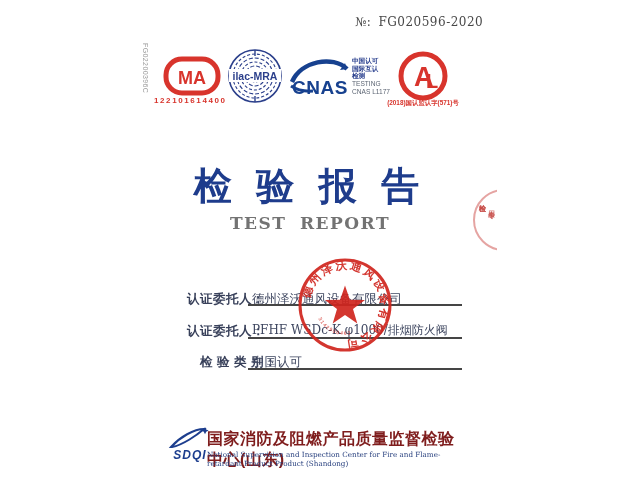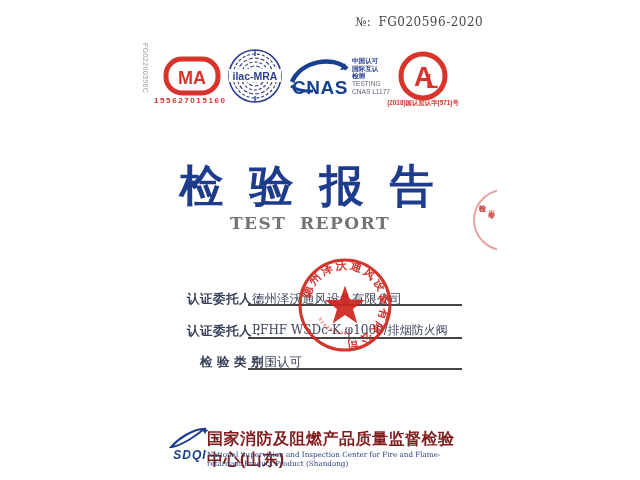--- a/index.html
+++ b/index.html
@@ -17,21 +17,21 @@
              font-size:7px;color:#9b9b9b;letter-spacing:0.4px;}
 
   
   .cma-num{left:154px;top:96px;width:68px;text-align:center;font-size:8px;font-weight:bold;
            color:#d8342c;letter-spacing:1.6px;}
   .accred{left:352px;top:57px;width:50px;font-size:6.6px;line-height:7.7px;color:#2b418f;font-weight:bold;}
   .accred div:nth-child(4),.accred div:nth-child(5){color:#5c6573;font-weight:normal;}
   .cal-caption{left:385px;top:99px;width:76px;text-align:center;font-size:6.4px;color:#d8342c;font-weight:bold;}
 
   
-  .title-cn{left:130px;top:166px;width:360px;text-align:center;font-size:44px;font-weight:bold;
+  .title-cn{left:130px;top:166px;width:360px;text-align:center;font-size:38px;font-weight:bold;
             color:#1e3c8c;letter-spacing:7px;line-height:40px;}
   .title-en{left:130px;top:213px;width:360px;text-align:center;
             font-family:"DejaVu Serif","Liberation Serif",serif;font-size:17px;font-weight:bold;
             color:#737373;letter-spacing:1.5px;word-spacing:6px;}
 
   
   .field-label{font-size:12.5px;color:#38405a;font-weight:bold;letter-spacing:0.5px;}
   .field-value{font-size:12.5px;color:#3f4760;}
   .field-value.serif{font-family:"DejaVu Serif","Liberation Serif",serif;font-size:12px;}
   .rule{height:1.5px;background:#454545;}
@@ -61,21 +61,21 @@
   <div class="abs serial">
     <span>№:</span><span class="num">FG020596-2020</span>
   </div>
 
   <div class="abs edge-code">FG02200396C</div>
 
   <svg class="abs" style="left:163px;top:56px;" width="58" height="40" viewBox="0 0 58 40">
     <rect x="3" y="3" width="52" height="34" rx="16" fill="none" stroke="#d8342c" stroke-width="5"></rect>
     <text x="29" y="28" text-anchor="middle" font-size="18" font-weight="bold" fill="#d8342c">MA</text>
   </svg>
-  <div class="abs cma-num">155627015160</div>
+  <div class="abs cma-num">122101614400</div>
 
   <svg class="abs" style="left:227px;top:48px;" width="56" height="56" viewBox="0 0 56 56">
     <circle cx="28" cy="28" r="26" fill="none" stroke="#2b3f8b" stroke-width="1.6"></circle>
     <circle cx="28" cy="28" r="22" fill="none" stroke="#2b3f8b" stroke-width="1.1" stroke-dasharray="3 2"></circle>
     <circle cx="28" cy="28" r="18" fill="none" stroke="#2b3f8b" stroke-width="1.1" stroke-dasharray="4 2"></circle>
     <circle cx="28" cy="28" r="14" fill="none" stroke="#2b3f8b" stroke-width="1.1" stroke-dasharray="3 2"></circle>
     <circle cx="28" cy="28" r="10" fill="none" stroke="#2b3f8b" stroke-width="1.1" stroke-dasharray="4 2"></circle>
     <circle cx="28" cy="28" r="6" fill="none" stroke="#2b3f8b" stroke-width="1.1" stroke-dasharray="3 2"></circle>
     <rect x="2" y="21" width="52" height="13" fill="#ffffff"></rect>
     <line x1="28" y1="2" x2="28" y2="8" stroke="#2b3f8b" stroke-width="1.4"></line>

